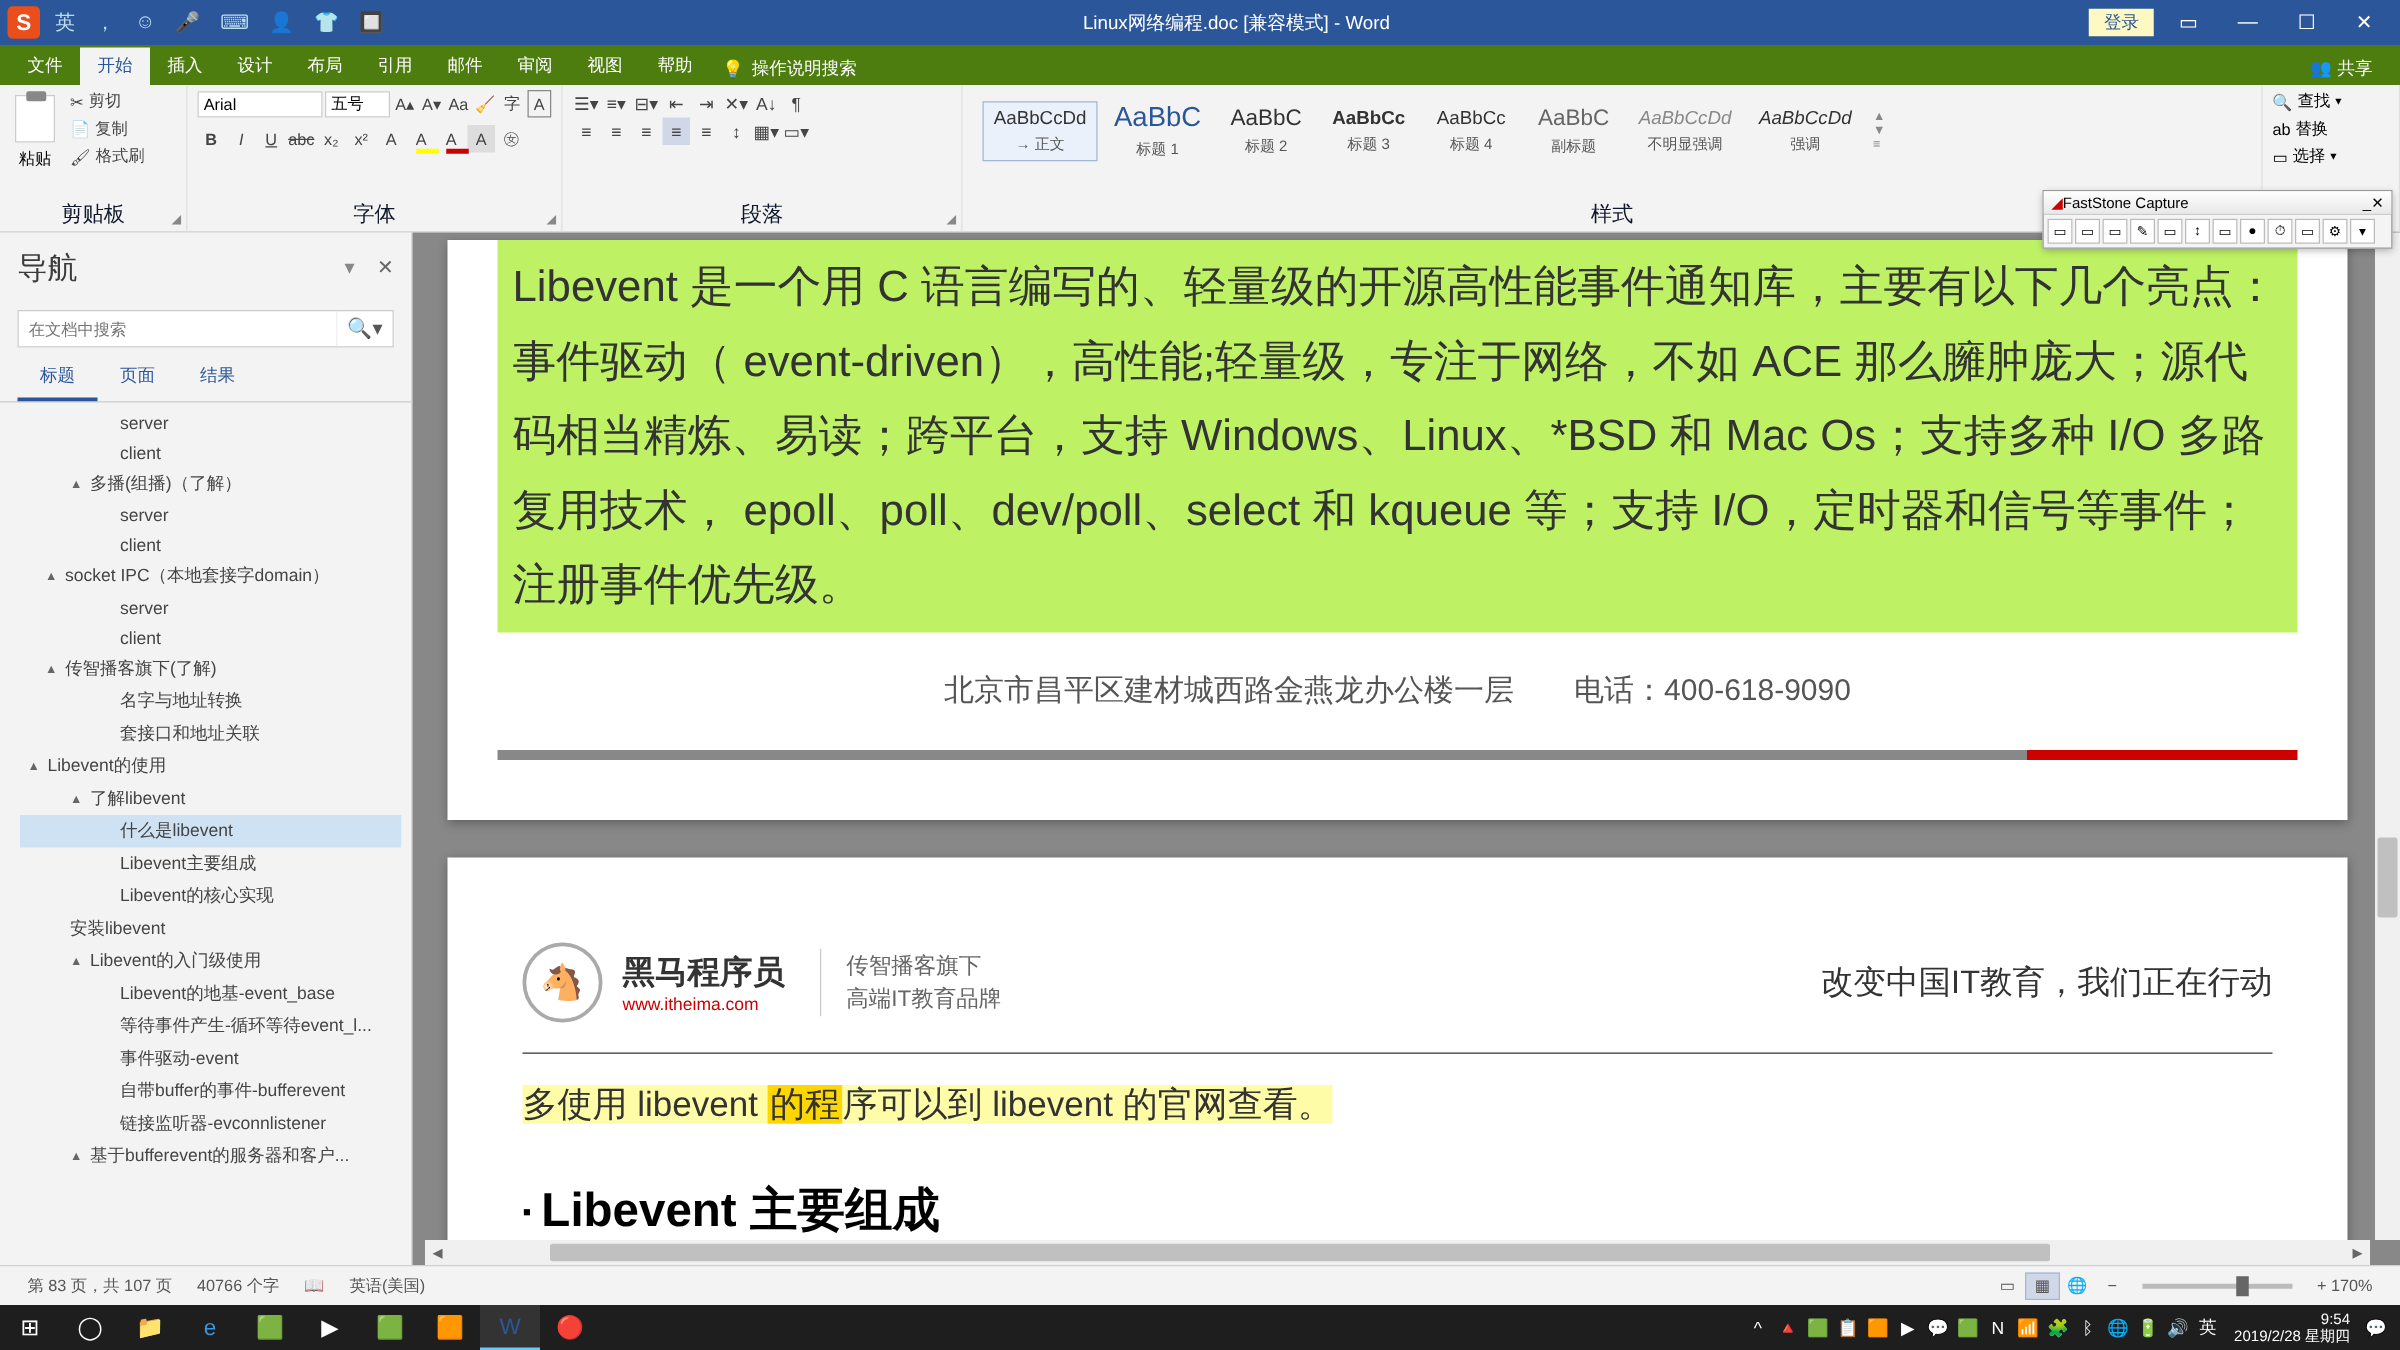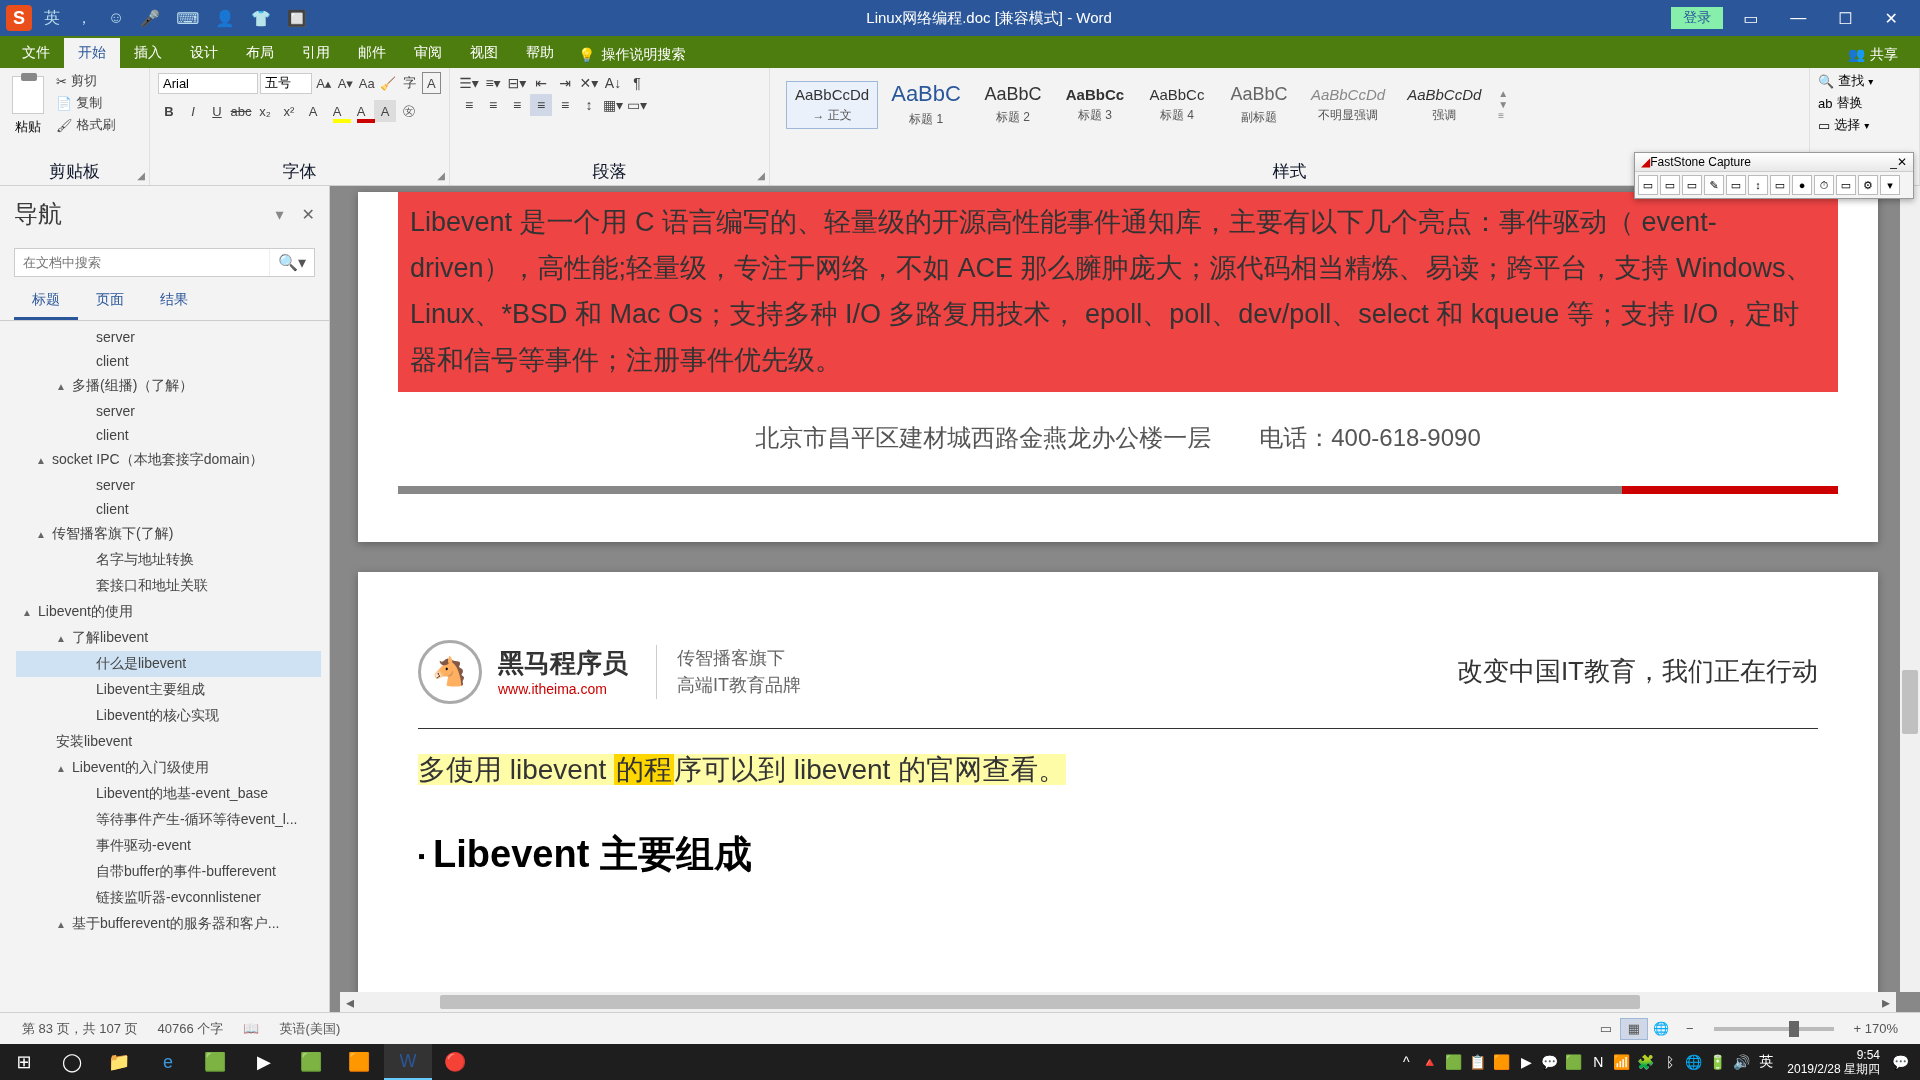--- a/index.html
+++ b/index.html
@@ -5,21 +5,21 @@
 * { margin: 0; padding: 0; box-sizing: border-box; font-family: "Microsoft YaHei", Arial, sans-serif; }
 body { background: #fff; overflow: hidden; width: 1920px; height: 1080px; }
 
 
 .titlebar { background: #2b579a; height: 36px; display: flex; align-items: center; color: #fff; font-size: 15px; }
 .titlebar-left { display: flex; align-items: center; gap: 8px; padding: 0 6px; }
 .ime-icon { width: 26px; height: 26px; background: #e94e1b; border-radius: 4px; display: flex; align-items: center; justify-content: center; color: #fff; font-weight: bold; font-size: 18px; }
 .ime-btn { color: #bde; font-size: 16px; padding: 0 4px; cursor: pointer; }
 .titlebar-center { flex: 1; text-align: center; }
 .titlebar-right { display: flex; align-items: center; gap: 8px; padding: 0 10px; }
-.login-btn { background: #86efac; color: #2b579a; padding: 2px 12px; font-size: 14px; }
+.login-btn { background: #fef9c3; color: #2b579a; padding: 2px 12px; font-size: 14px; }
 .win-btn { color: #fff; padding: 0 12px; font-size: 16px; cursor: pointer; }
 
 
 .ribbon-tabs { background: #4d7c0f; height: 32px; display: flex; align-items: flex-end; padding: 0 8px; }
 .rtab { color: #fff; padding: 6px 14px; font-size: 14px; cursor: pointer; }
 .rtab.active { background: #f3f3f3; color: #2b579a; }
 .ribbon-tabs .spacer { flex: 1; }
 .tell-me { color: #fff; font-size: 14px; padding: 4px 10px; display: flex; align-items: center; gap: 6px; }
 .share-btn { color: #fff; font-size: 14px; padding: 4px 14px; }
 
@@ -69,21 +69,21 @@
 .tree-item.sel { background: #cfe2f3; }
 .tree-caret { display: inline-block; width: 12px; color: #666; font-size: 10px; margin-right: 4px; }
 .ind1 { padding-left: 20px; } .ind2 { padding-left: 40px; } .ind4 { padding-left: 80px; }
 
 
 .docarea { flex: 1; background: #888; position: relative; overflow: hidden; }
 .doc-scroll { position: absolute; left: 10px; right: 24px; top: 0; bottom: 20px; overflow: hidden; }
 .page { background: #fff; margin: 0 auto 30px; box-shadow: 0 2px 8px rgba(0,0,0,0.3); position: relative; }
 .page.p1 { width: 1520px; padding: 0 40px 48px; }
 .page.p2 { width: 1520px; padding: 40px; min-height: 600px; }
-.hl-block { background: #ef4444; padding: 8px 12px; font-size: 27px; line-height: 1.7; color: #333; margin: 6px 0; }
+.hl-block { background: #bef264; padding: 8px 12px; font-size: 35px; line-height: 1.7; color: #333; margin: 6px 0; }
 .footer-text { text-align: center; font-size: 24px; color: #555; padding: 24px 0 12px; }
 .page-divider { height: 8px; background: linear-gradient(to right, #888 85%, #c00 85%); margin-top: 20px; }
 .brand-row { display: flex; align-items: center; padding: 28px 20px 12px; }
 .brand-left { display: flex; align-items: center; gap: 16px; }
 .brand-logo { width: 64px; height: 64px; border: 3px solid #aaa; border-radius: 50%; display: flex; align-items: center; justify-content: center; font-size: 28px; }
 .brand-text1 { font-size: 26px; font-weight: bold; color: #333; }
 .brand-text2 { color: #c00; font-size: 14px; }
 .brand-mid { font-size: 18px; color: #666; border-left: 1px solid #ccc; padding-left: 20px; margin-left: 28px; line-height: 1.5; }
 .brand-right { margin-left: auto; font-size: 26px; color: #333; }
 .brand-hr { border: none; border-top: 1px solid #333; margin: 12px 20px; }

